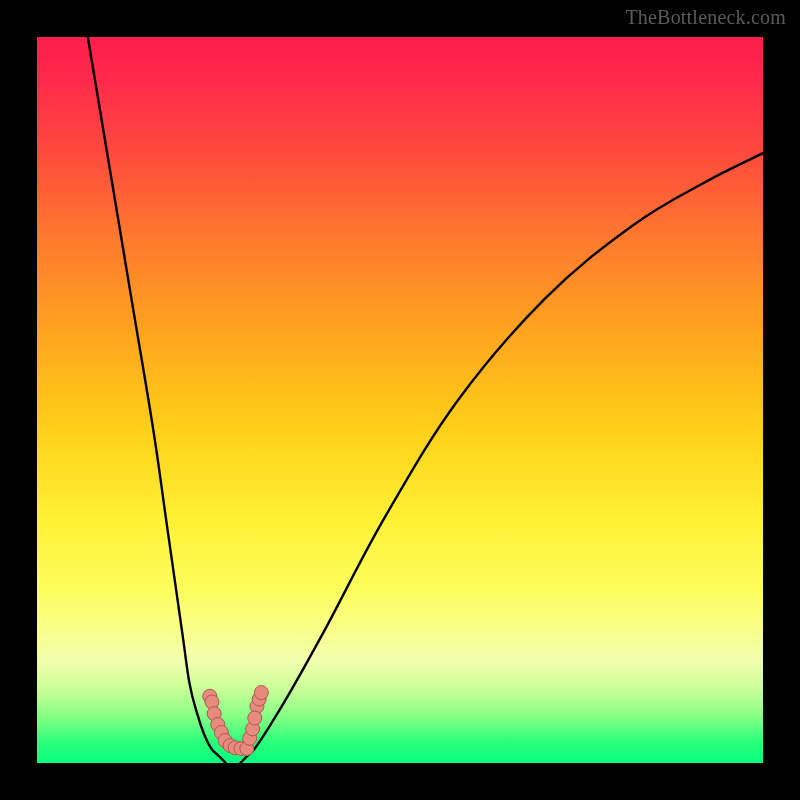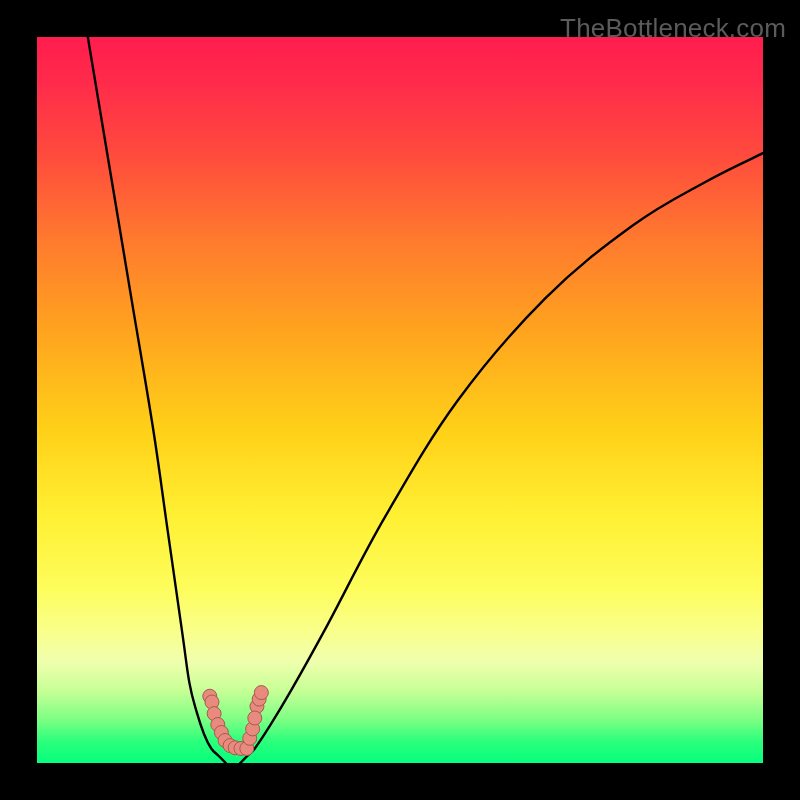--- a/index.html
+++ b/index.html
@@ -43,26 +43,27 @@
       #f9ff8c 82%,
       #f0ffad 86%,
       #c7ff96 90%,
       #7dff84 94%,
       #2cff7b 97%,
       #06ff7e 100%
     );
   }
   .watermark {
     position: absolute;
-    top: 13px;
+    top: 6px;
     right: 14px;
-    font-size: 26px;
+    font-size: 20px;
     color: #5b5b5b;
     letter-spacing: 0.2px;
     user-select: none;
+    font-family: Liberation Serif, serif;
   }
   svg.curve {
     position: absolute;
     left: 0; top: 0;
     width: 726px; height: 726px;
     overflow: visible;
   }
 </style>
 </head>
 <body>

